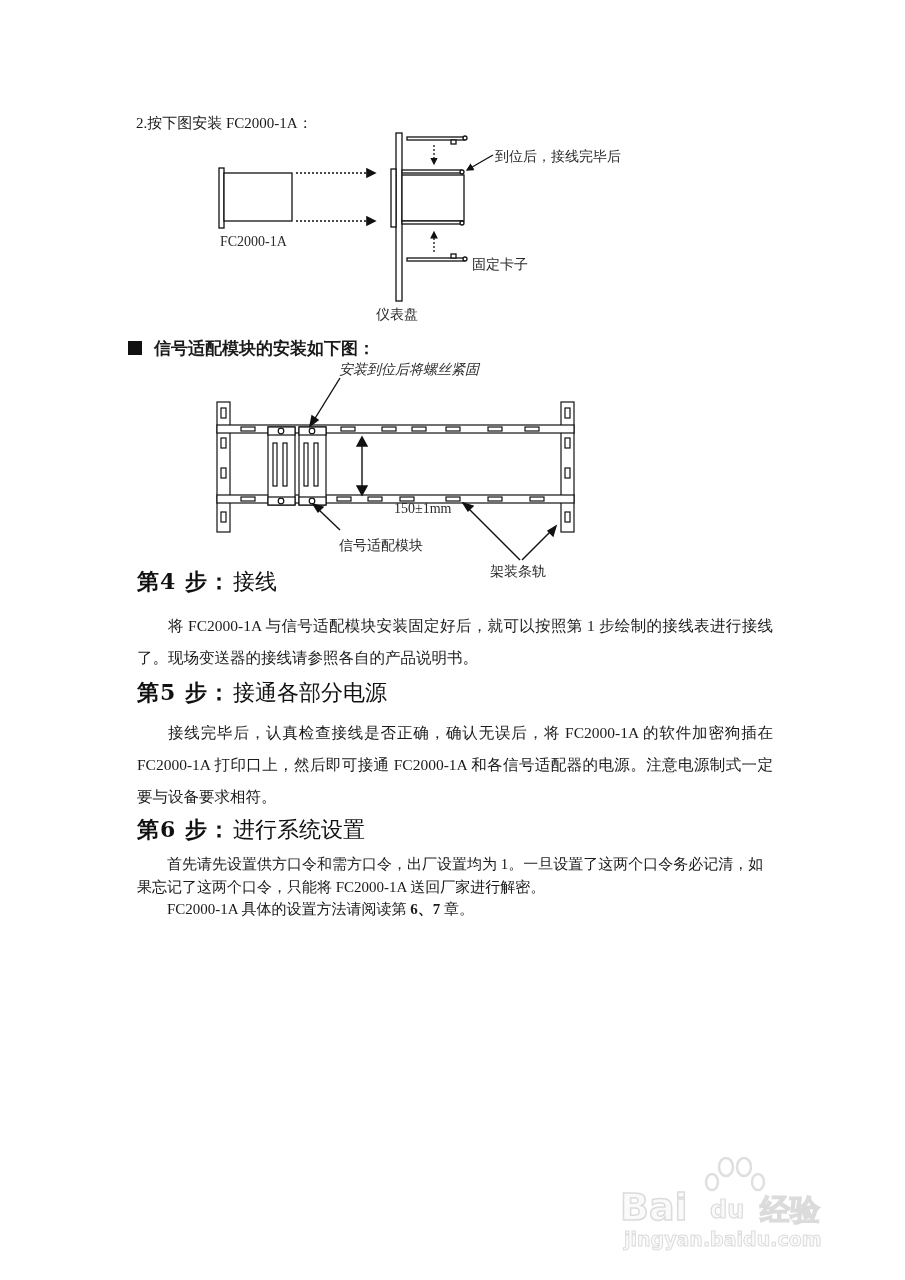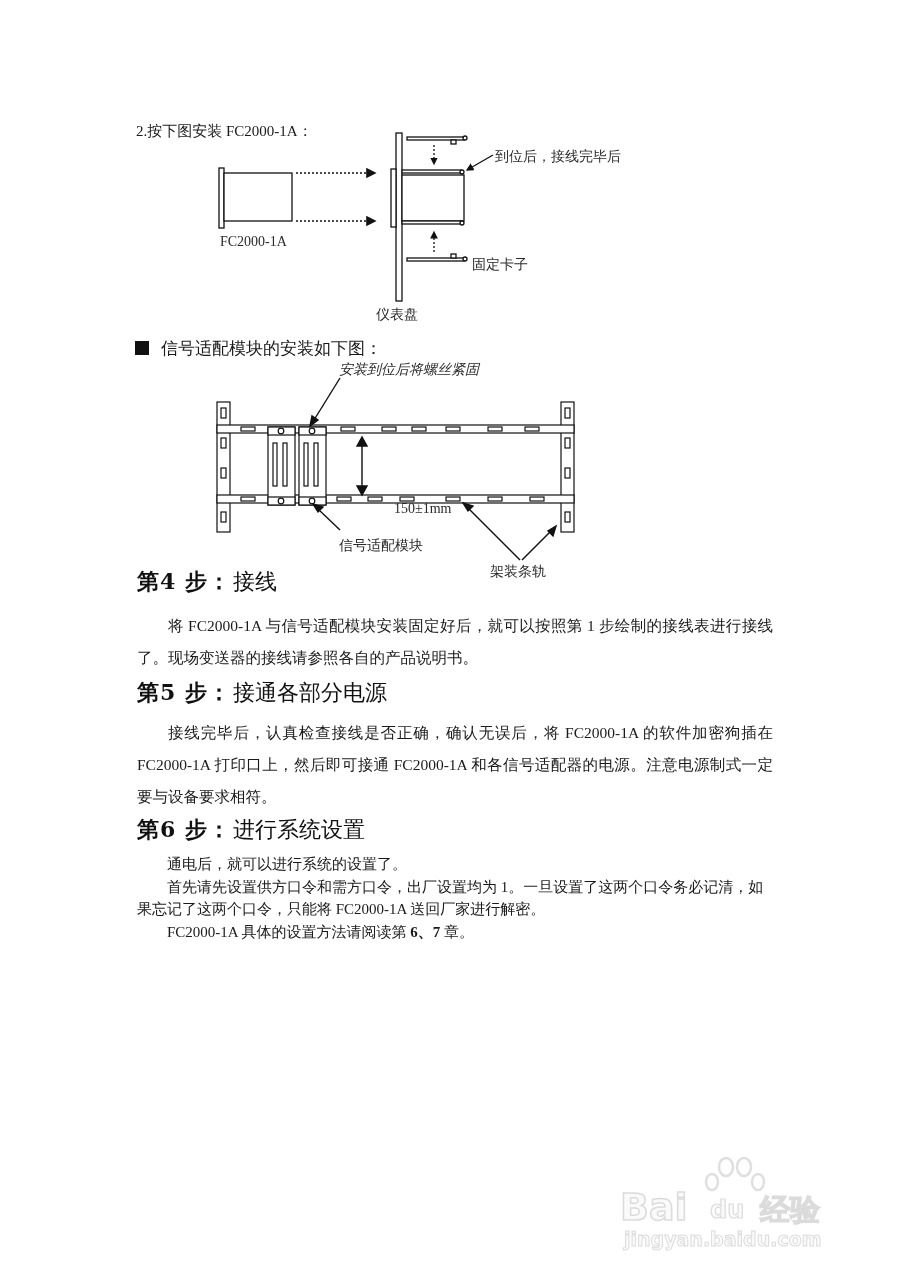--- a/index.html
+++ b/index.html
@@ -10,33 +10,33 @@
     body {
       width: 905px;
       height: 1280px;
       position: relative;
       overflow: hidden;
       font-family: "Liberation Serif", "DejaVu Serif", serif;
       color: #1a1a1a;
     }
     .abs { position: absolute; }
     .t-intro {
-      left: 136px; top: 122px;
+      left: 136px; top: 114px;
       font-size: 15px;
       white-space: nowrap;
     }
     .diag-label {
       font-size: 14px;
       white-space: nowrap;
       color: #2a2a2a;
     }
     .sec-head {
-      left: 135px; top: 337px;
+      left: 128px; top: 337px;
       font-family: "DejaVu Sans", "Liberation Sans", sans-serif;
-      font-weight: normal;
+      font-weight: bold;
       font-size: 17px;
       white-space: nowrap;
     }
     .sec-head .square {
       display: inline-block;
       width: 14px; height: 14px;
       background: #111;
       margin-right: 12px;
       vertical-align: -1px;
     }
@@ -243,21 +243,20 @@
   <span class="step-num">第5 步：</span><span class="step-title">接通各部分电源</span>
 </div>
 <div class="abs para" style="top:717px;">
   <p>接线完毕后，认真检查接线是否正确，确认无误后，将 FC2000-1A 的软件加密狗插在 FC2000-1A 打印口上，然后即可接通 FC2000-1A 和各信号适配器的电源。注意电源制式一定要与设备要求相符。</p>
 </div>
 
 <div class="abs step-head" style="top:815px;">
   <span class="step-num">第6 步：</span><span class="step-title">进行系统设置</span>
 </div>
 <div class="abs para-tight" style="top:853px;">
-  <p class="indent">通电后，就可以进行系统的设置了。</p>
   <p class="indent">首先请先设置供方口令和需方口令，出厂设置均为 1。一旦设置了这两个口令务必记清，如果忘记了这两个口令，只能将 FC2000-1A 送回厂家进行解密。</p>
   <p class="indent"><span>FC2000-1A 具体的设置方法请阅读第 </span><span class="bold-num">6、7</span><span> 章。</span></p>
 </div>
 
 <svg class="abs watermark" viewBox="0 0 240 120" width="240" height="120">
   <g fill="none" stroke="#dcdcdc" stroke-width="2.5">
     <ellipse cx="116" cy="27" rx="7" ry="9"></ellipse>
     <ellipse cx="134" cy="27" rx="7" ry="9"></ellipse>
     <ellipse cx="102" cy="42" rx="6" ry="8"></ellipse>
     <ellipse cx="148" cy="42" rx="6" ry="8"></ellipse>

